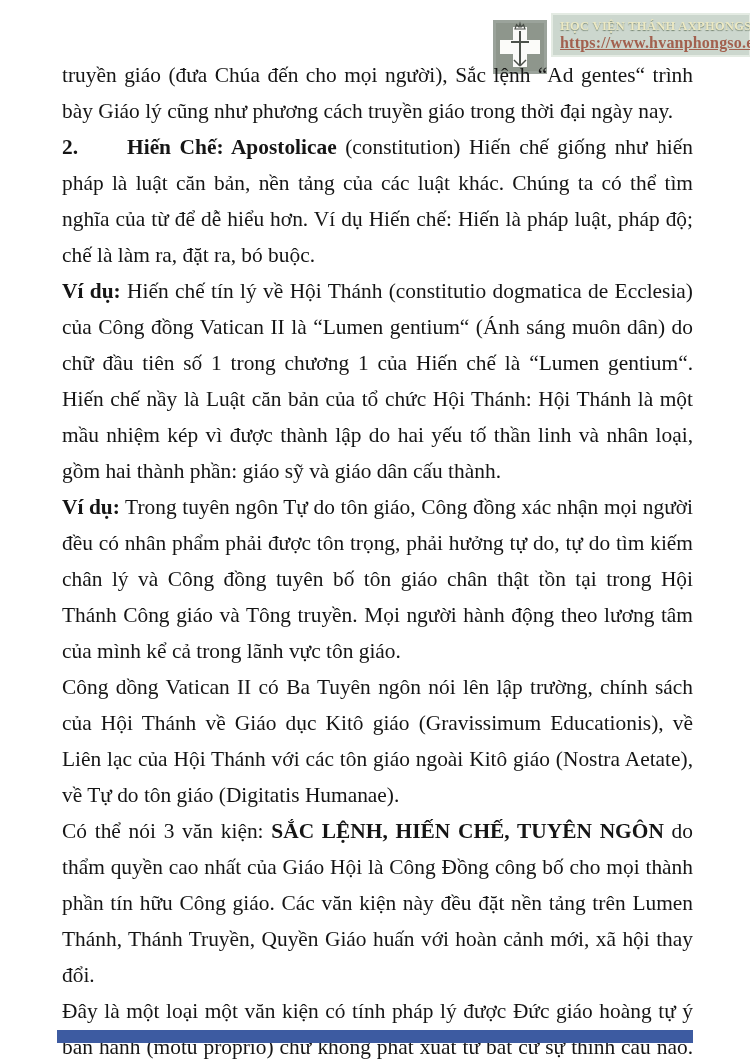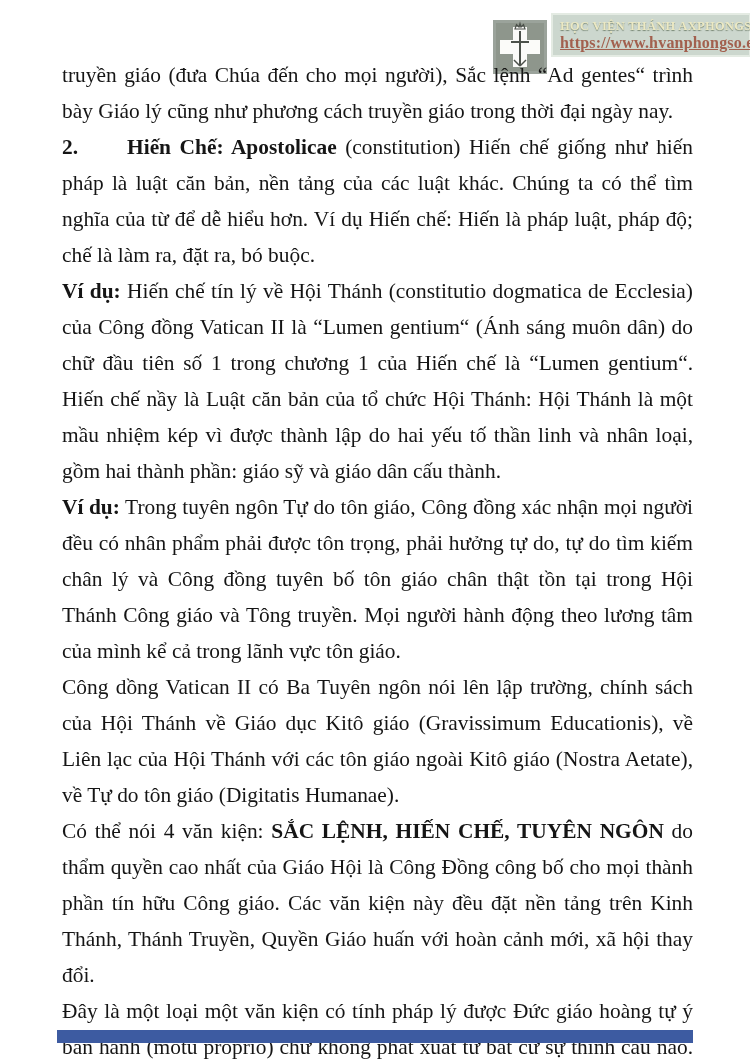--- a/index.html
+++ b/index.html
@@ -46,20 +46,20 @@
       <div class="stamp-url" style="color: rgb(162, 96, 78);">https://www.hvanphongso.edu.vn</div>
     </div>
   </div>
 
   <div class="doc" id="doc">
       <div class="para"><span>truyền giáo (đưa Chúa đến cho mọi người), Sắc lệnh “Ad gentes“ trình bày Giáo lý cũng như phương cách truyền giáo trong thời đại ngày nay.</span></div>
       <div class="para"><span class="bold">2.</span><span class="tab"></span><span class="bold">Hiến Chế: Apostolicae</span><span> (constitution) Hiến chế giống như hiến pháp là luật căn bản, nền tảng của các luật khác. Chúng ta có thể tìm nghĩa của từ để dễ hiểu hơn. Ví dụ Hiến chế: Hiến là pháp luật, pháp độ; chế là làm ra, đặt ra, bó buộc.</span></div>
       <div class="para"><span class="bold">Ví dụ:</span><span> Hiến chế tín lý về Hội Thánh (constitutio dogmatica de Ecclesia) của Công đồng Vatican II là “Lumen gentium“ (Ánh sáng muôn dân) do chữ đầu tiên số 1 trong chương 1 của Hiến chế là “Lumen gentium“. Hiến chế nầy là Luật căn bản của tổ chức Hội Thánh: Hội Thánh là một mầu nhiệm kép vì được thành lập do hai yếu tố thần linh và nhân loại, gồm hai thành phần: giáo sỹ và giáo dân cấu thành.</span></div>
       <div class="para"><span class="bold">Ví dụ:</span><span> Trong tuyên ngôn Tự do tôn giáo, Công đồng xác nhận mọi người đều có nhân phẩm phải được tôn trọng, phải hưởng tự do, tự do tìm kiếm chân lý và Công đồng tuyên bố tôn giáo chân thật tồn tại trong Hội Thánh Công giáo và Tông truyền. Mọi người hành động theo lương tâm của mình kể cả trong lãnh vực tôn giáo.</span></div>
       <div class="para"><span>Công dồng Vatican II có Ba Tuyên ngôn nói lên lập trường, chính sách của Hội Thánh về Giáo dục Kitô giáo (Gravissimum Educationis), về Liên lạc của Hội Thánh với các tôn giáo ngoài Kitô giáo (Nostra Aetate), về Tự do tôn giáo (Digitatis Humanae).</span></div>
-      <div class="para"><span>Có thể nói 4 văn kiện: </span><span class="bold">SẮC LỆNH, HIẾN CHẾ, TUYÊN NGÔN</span><span> do thẩm quyền cao nhất của Giáo Hội là Công Đồng công bố cho mọi thành phần tín hữu Công giáo. Các văn kiện này đều đặt nền tảng trên Kinh Thánh, Thánh Truyền, Quyền Giáo huấn với hoàn cảnh mới, xã hội thay đổi.</span></div>
+      <div class="para"><span>Có thể nói 3 văn kiện: </span><span class="bold">SẮC LỆNH, HIẾN CHẾ, TUYÊN NGÔN</span><span> do thẩm quyền cao nhất của Giáo Hội là Công Đồng công bố cho mọi thành phần tín hữu Công giáo. Các văn kiện này đều đặt nền tảng trên Lumen Thánh, Thánh Truyền, Quyền Giáo huấn với hoàn cảnh mới, xã hội thay đổi.</span></div>
       <div class="para"><span>Đây là một loại một văn kiện có tính pháp lý được Đức giáo hoàng tự ý ban hành (motu proprio) chứ không phát xuất từ bất cứ sự thỉnh cầu nào. Tự sắc của ngài thường gửi đến toàn thể Giáo hội. Ngày nay, Tự sắc được sử dụng để ban hành những quy định quan trọng về luật nhưng không cần phải dùng đến văn kiện long trọng như</span></div>
       <div class="para"><span>Tông Hiến (Constitutio apostolica).</span></div>
     </div>
 
   <div class="footer-bar" style="background: rgb(61, 91, 161);"></div>
 
 </div>
 
 </body></html>

